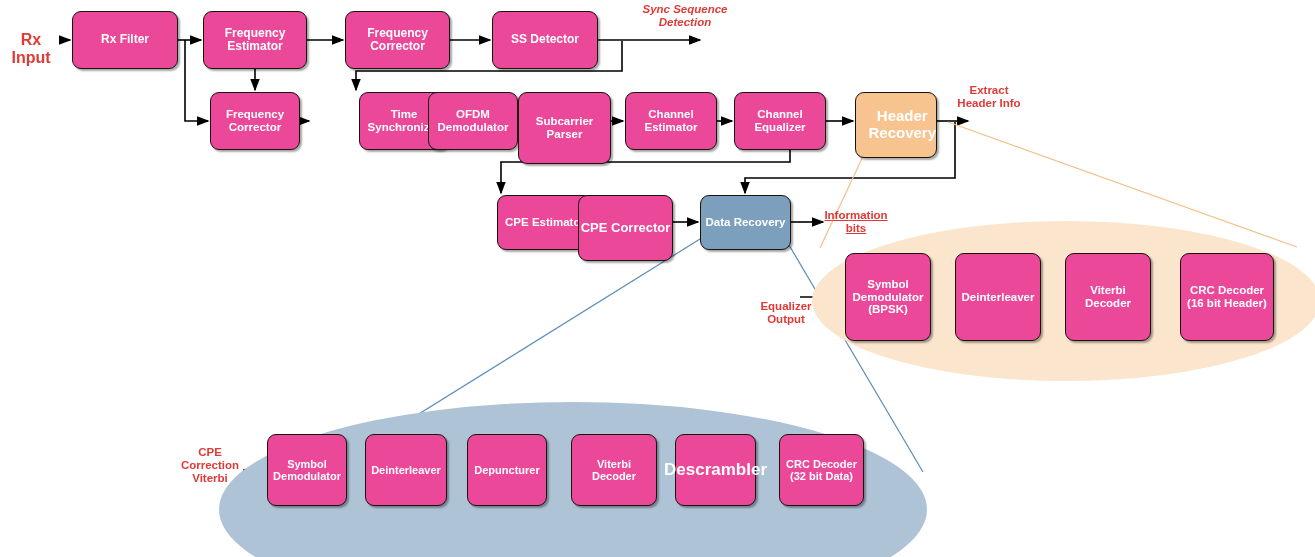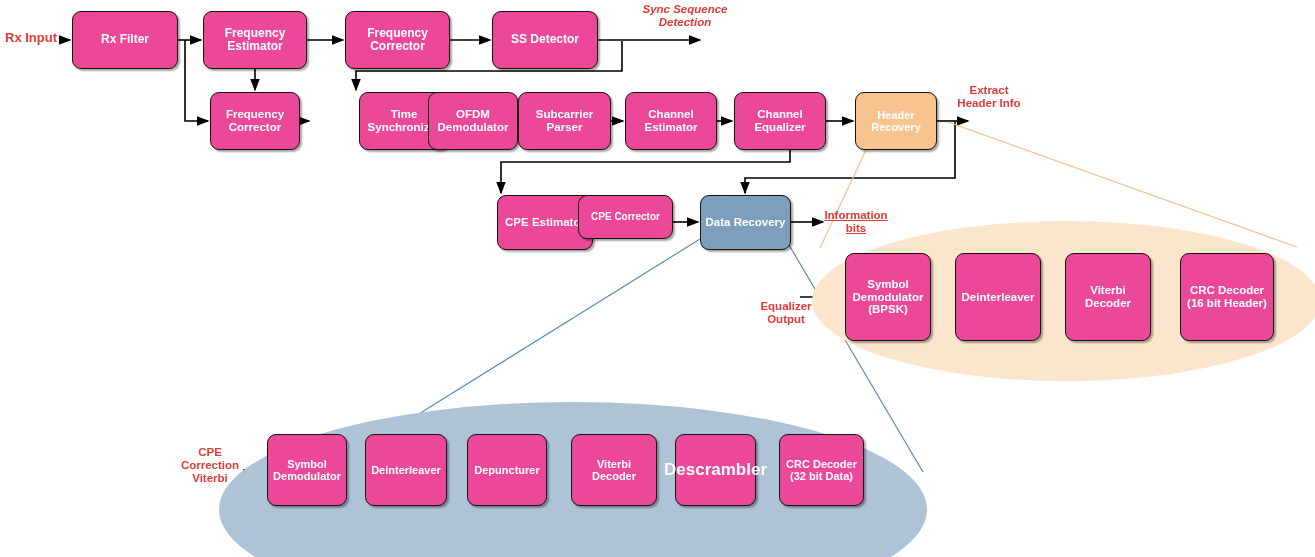--- a/index.html
+++ b/index.html
@@ -124,41 +124,41 @@
 Corrector</span>
   </div>
   <div class="blk green" style="left:311px;top:92px;width:90px;height:58px;font-size:11.5px;margin-left:48px;">
     <span style="white-space:pre-line;">Time
 Synchronizer</span>
   </div>
   <div class="blk green" style="left:428px;top:92px;width:90px;height:58px;font-size:11.5px;">
     <span style="white-space:pre-line;">OFDM
 Demodulator</span>
   </div>
-  <div class="blk green" style="left:518px;top:92px;width:93px;height:58px;font-size:11.5px;">
+  <div class="blk green" style="left:518px;top:92px;width:93px;height:72px;font-size:11.5px;">
     <span style="white-space:pre-line;">Subcarrier
 Parser</span>
   </div>
   <div class="blk green" style="left:625px;top:92px;width:92px;height:58px;font-size:11.5px;">
     <span style="white-space:pre-line;">Channel
 Estimator</span>
   </div>
   <div class="blk green" style="left:734px;top:92px;width:92px;height:58px;font-size:11.5px;">
     <span style="white-space:pre-line;">Channel
 Equalizer</span>
   </div>
-  <div class="blk peach" style="left:855px;top:92px;width:82px;height:58px;font-size:11px;">
+  <div class="blk peach" style="left:855px;top:92px;width:82px;height:66px;font-size:15px;justify-content:flex-end;">
     <span style="white-space:pre-line;">Header
 Recovery</span>
   </div>
 
   <div class="blk green" style="left:453px;top:195px;width:96px;height:55px;font-size:11.5px;margin-left:44px;">
     <span style="white-space:pre-line;">CPE Estimator</span>
   </div>
-  <div class="blk green" style="left:578px;top:195px;width:95px;height:44px;font-size:10px;">
+  <div class="blk green" style="left:578px;top:195px;width:95px;height:66px;font-size:13px;">
     <span style="white-space:pre-line;">CPE Corrector</span>
   </div>
   <div class="blk blue" style="left:700px;top:195px;width:91px;height:55px;font-size:11.5px;">
     <span style="white-space:pre-line;">Data Recovery</span>
   </div>
 
   <div class="blk green" style="left:845px;top:253px;width:86px;height:88px;font-size:11.5px;">
     <span style="white-space:pre-line;">Symbol
 Demodulator
 (BPSK)</span>
@@ -190,21 +190,21 @@
 Decoder</span>
   </div>
   <div class="blk green" style="left:675px;top:434px;width:81px;height:72px;font-size:17px;">
     <span style="white-space:pre-line;">Descrambler</span>
   </div>
   <div class="blk green" style="left:779px;top:434px;width:85px;height:72px;font-size:11px;">
     <span style="white-space:pre-line;">CRC Decoder
 (32 bit Data)</span>
   </div>
 
-  <div class="lbl" style="left:0px;top:31px;width:62px;font-size:13px;white-space:pre-line;">Rx Input</div>
+  <div class="lbl" style="left:0px;top:31px;width:62px;font-size:16px;white-space:pre-line;">Rx Input</div>
   <div class="lbl" style="left:627px;top:3px;width:116px;font-size:11.5px;white-space:pre-line;font-style:italic;">Sync Sequence
 Detection</div>
   <div class="lbl" style="left:942px;top:84px;width:94px;font-size:11.5px;white-space:pre-line;">Extract
 Header Info</div>
   <div class="lbl" style="left:810px;top:209px;width:92px;font-size:11.5px;white-space:pre-line;text-decoration:underline;">Information
 bits</div>
   <div class="lbl" style="left:748px;top:300px;width:76px;font-size:11.5px;white-space:pre-line;">Equalizer
 Output</div>
   <div class="lbl" style="left:174px;top:446px;width:72px;font-size:11.5px;white-space:pre-line;">CPE
 Correction

